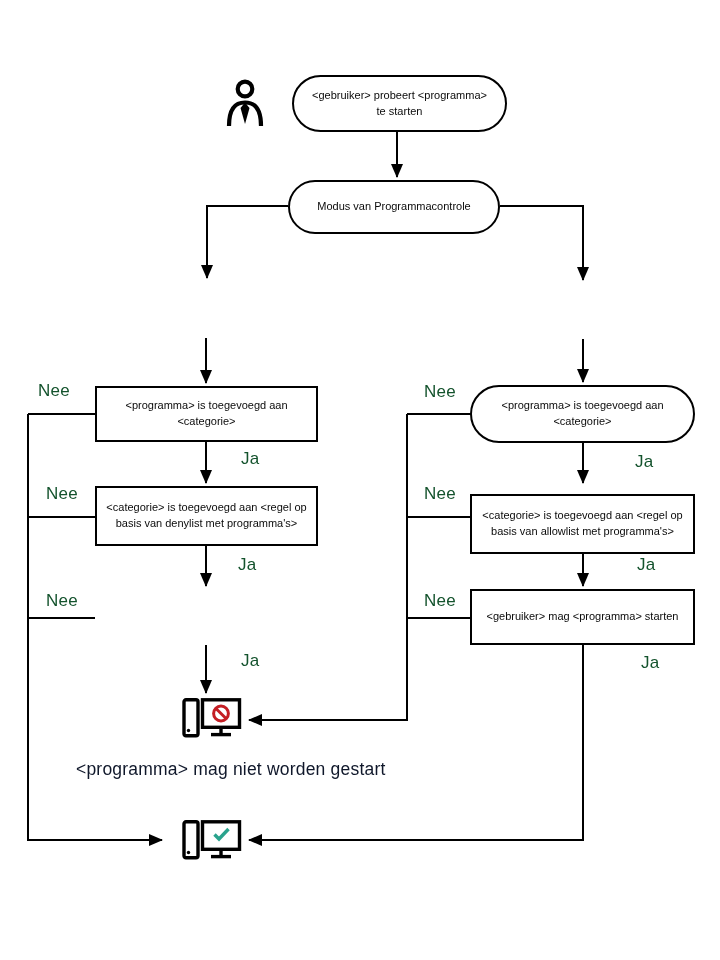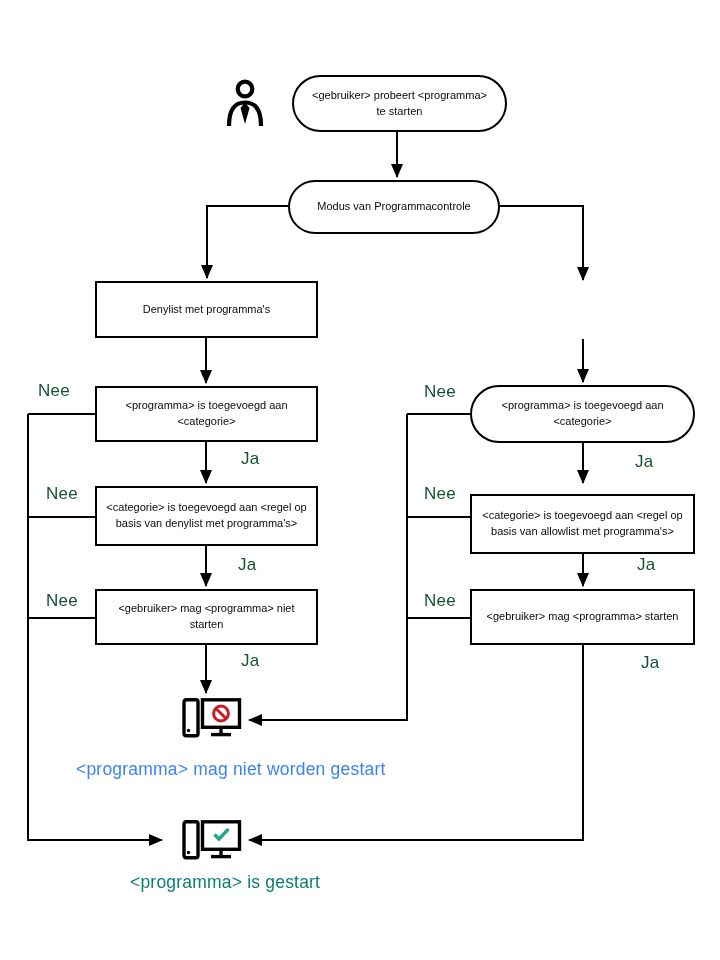--- a/index.html
+++ b/index.html
@@ -11,21 +11,21 @@
     position:absolute;border:2px solid #000;background:#fff;
     display:flex;align-items:center;justify-content:center;text-align:center;
     font-size:11px;line-height:1.45;padding:20px 10px;box-sizing:border-box;color:#0a0a0a;
     z-index:2;
   }
   .stadium{border-radius:29px;}
   .edge-label{
     position:absolute;font-size:17px;color:#14532d;z-index:3;letter-spacing:0.2px;
   }
   .caption{position:absolute;font-size:17.5px;z-index:3;letter-spacing:0.2px;}
-  .caption.blocked{color:#3b82f6;}
+  .caption.blocked{color:#0f172a;}
   .caption.started{color:#0c7d6f;}
   .icon-abs{position:absolute;z-index:2;}
   #wires{position:absolute;left:0;top:0;width:720px;height:960px;z-index:1;}
 </style>
 </head>
 <body>
 
 <div id="canvas">
 
   <svg id="wires" xmlns="http://www.w3.org/2000/svg">
@@ -64,44 +64,38 @@
   </svg>
 
   <div class="node stadium" style="left:292px;top:75px;width:215px;height:57px;padding:4px 18px">
     <span>&lt;gebruiker&gt; probeert &lt;programma&gt; te starten</span>
   </div>
 
   <div class="node stadium" style="left:288px;top:180px;width:212px;height:54px;border-radius:27px">
     <span>Modus van Programmacontrole</span>
   </div>
 
-  <div class="node" style="left:95px;top:281px;width:223px;height:57px">
-    <span>Denylist met programma's</span>
-  </div>
 
 
   <div class="node" style="left:95px;top:386px;width:223px;height:56px">
     <span>&lt;programma&gt; is toegevoegd aan &lt;categorie&gt;</span>
   </div>
 
   <div class="node stadium" style="left:470px;top:385px;width:225px;height:58px">
     <span>&lt;programma&gt; is toegevoegd aan &lt;categorie&gt;</span>
   </div>
 
   <div class="node" style="left:95px;top:486px;width:223px;height:60px;padding:0 7px">
     <span>&lt;categorie&gt; is toegevoegd aan &lt;regel op basis van denylist met programma's&gt;</span>
   </div>
 
   <div class="node" style="left:470px;top:494px;width:225px;height:60px;padding:0 7px">
     <span>&lt;categorie&gt; is toegevoegd aan &lt;regel op basis van allowlist met programma's&gt;</span>
   </div>
 
-  <div class="node" style="left:95px;top:589px;width:223px;height:56px">
-    <span>&lt;gebruiker&gt; mag &lt;programma&gt; niet starten</span>
-  </div>
 
   <div class="node" style="left:470px;top:589px;width:225px;height:56px">
     <span>&lt;gebruiker&gt; mag &lt;programma&gt; starten</span>
   </div>
 
   <div class="edge-label" style="left:38px;top:381px">Nee</div>
   <div class="edge-label" style="left:46px;top:484px">Nee</div>
   <div class="edge-label" style="left:46px;top:591px">Nee</div>
   <div class="edge-label" style="left:241px;top:449px">Ja</div>
   <div class="edge-label" style="left:238px;top:555px">Ja</div>
@@ -129,15 +123,14 @@
 
   <svg class="icon-abs" style="left:182px;top:820px" width="60" height="40" viewBox="0 0 60 40" xmlns="http://www.w3.org/2000/svg">
     <rect x="2" y="1.8" width="14" height="36" rx="2" fill="none" stroke="#000" stroke-width="3.4"></rect>
     <circle cx="6.5" cy="32.5" r="1.7" fill="#000"></circle>
     <rect x="20.5" y="1.8" width="37" height="27.5" fill="none" stroke="#000" stroke-width="3.4"></rect>
     <line x1="39" y1="29.3" x2="39" y2="35.3" stroke="#000" stroke-width="3.4"></line>
     <line x1="29" y1="36.6" x2="49" y2="36.6" stroke="#000" stroke-width="3.4"></line>
     <path d="M32.5,14.5 l4.5,4.5 l9.5,-10" fill="none" stroke="#2aa38d" stroke-width="3.4"></path>
   </svg>
 
-  <div class="caption started" style="left:130px;top:872px">&lt;programma&gt; is gestart</div>
 
 </div>
 
 </body></html>

